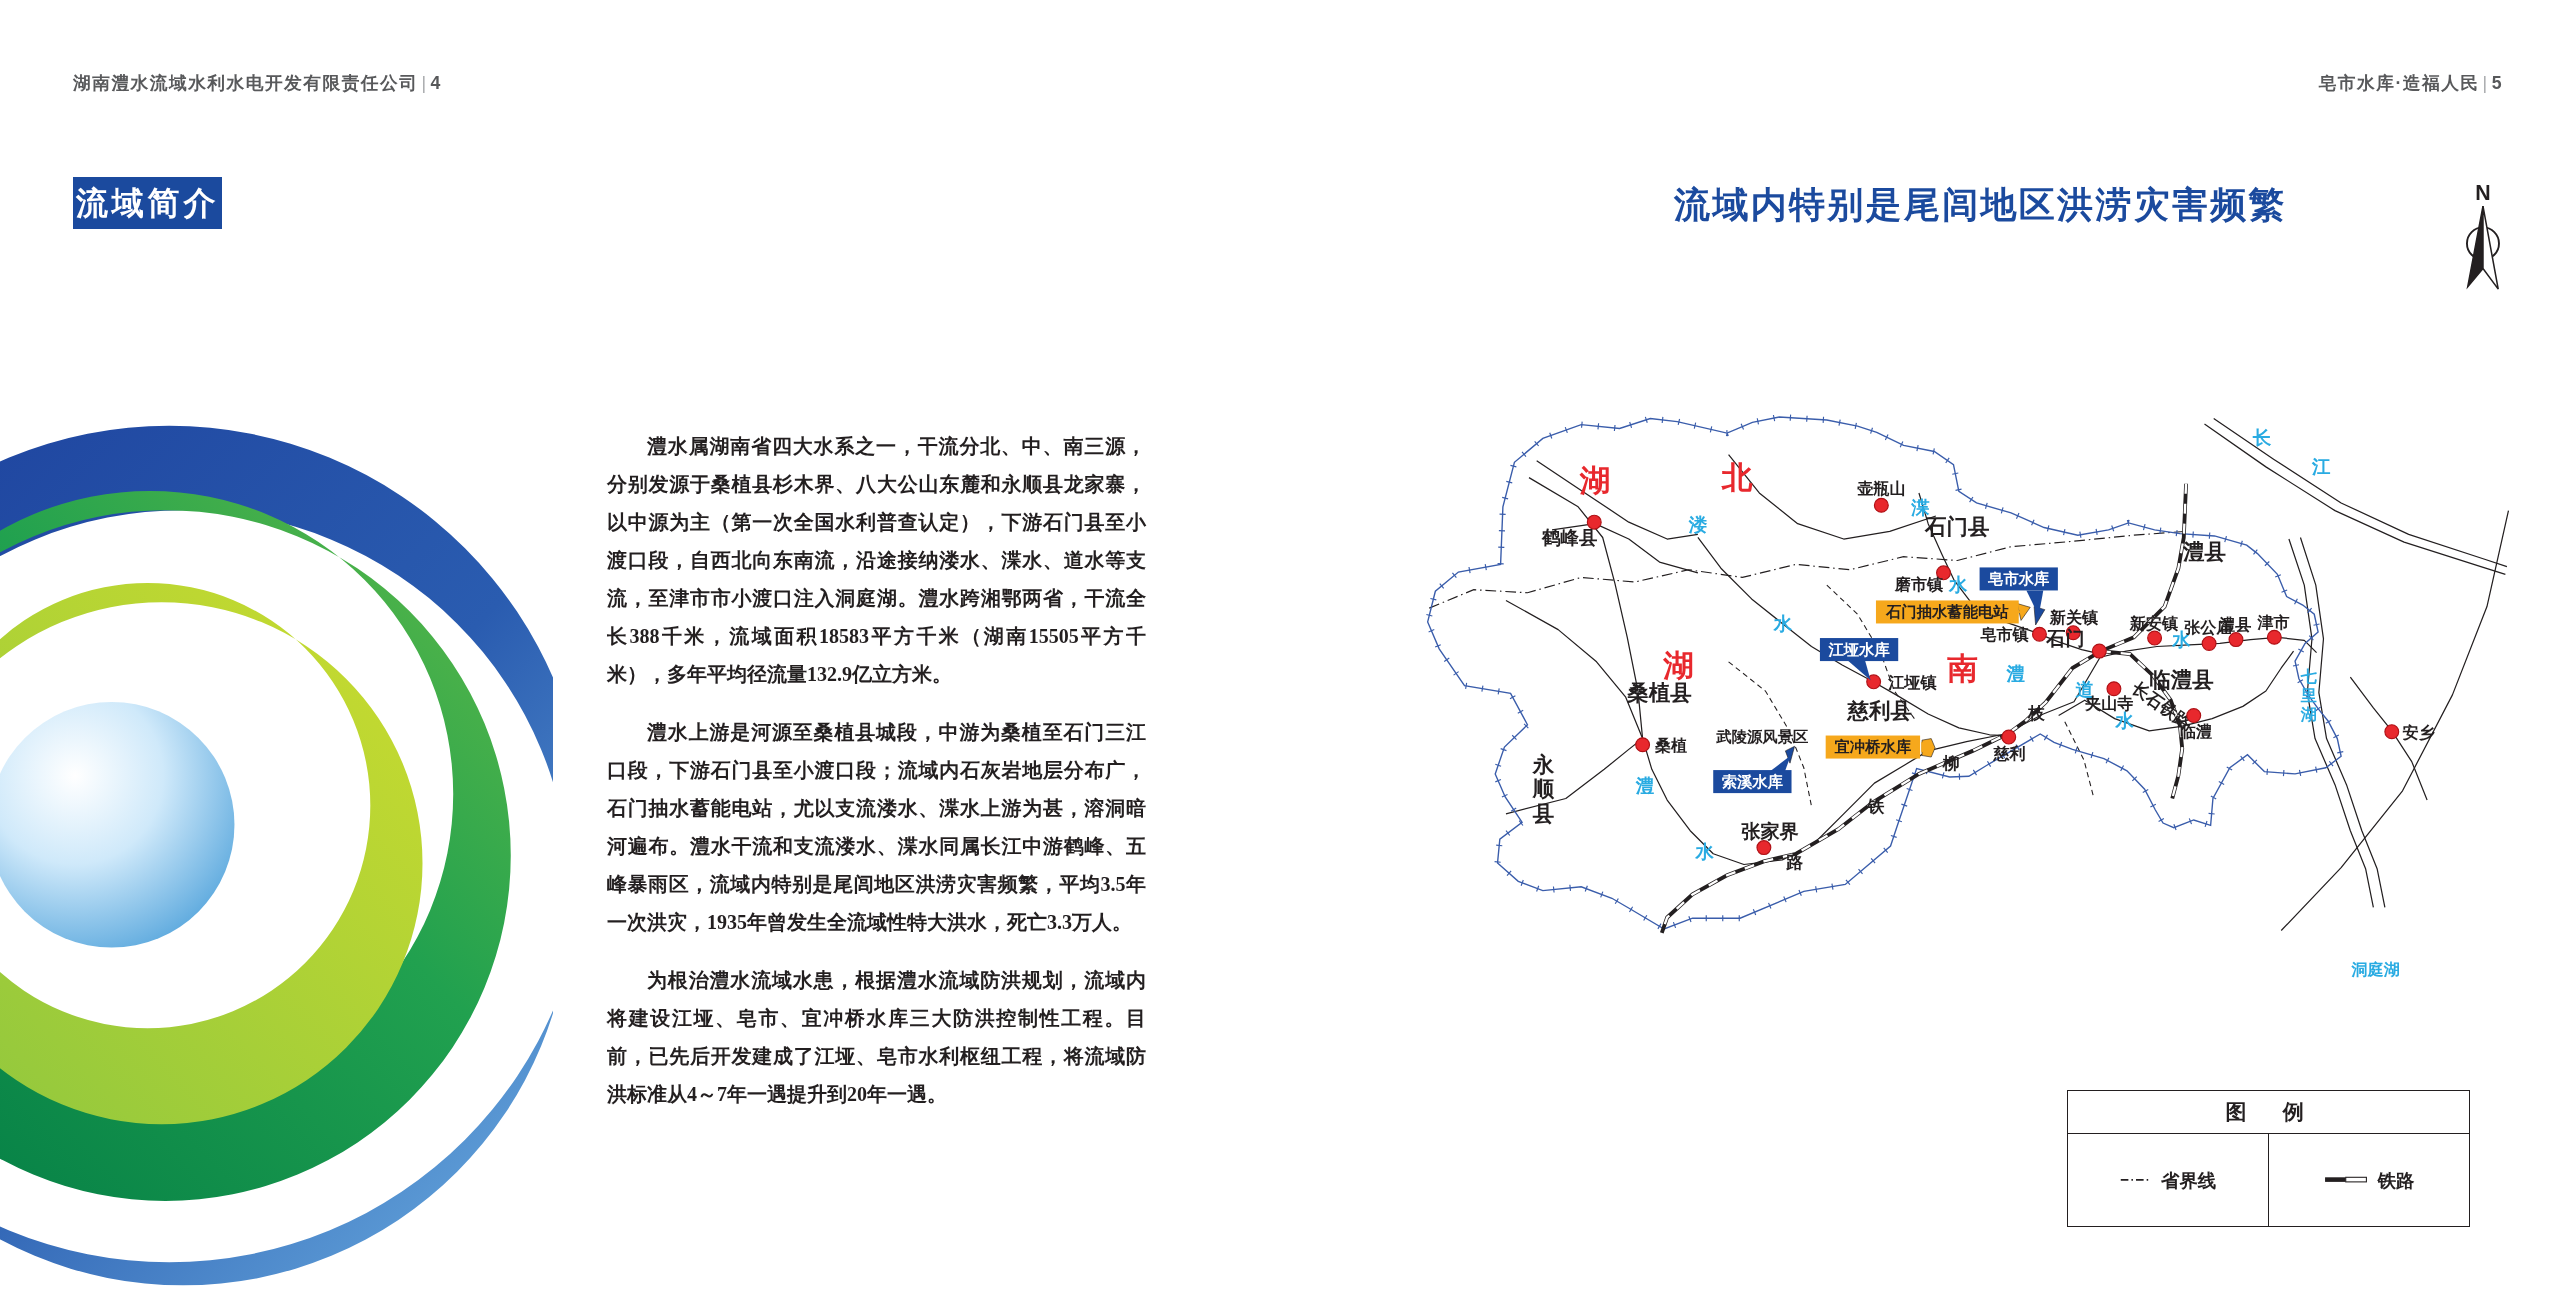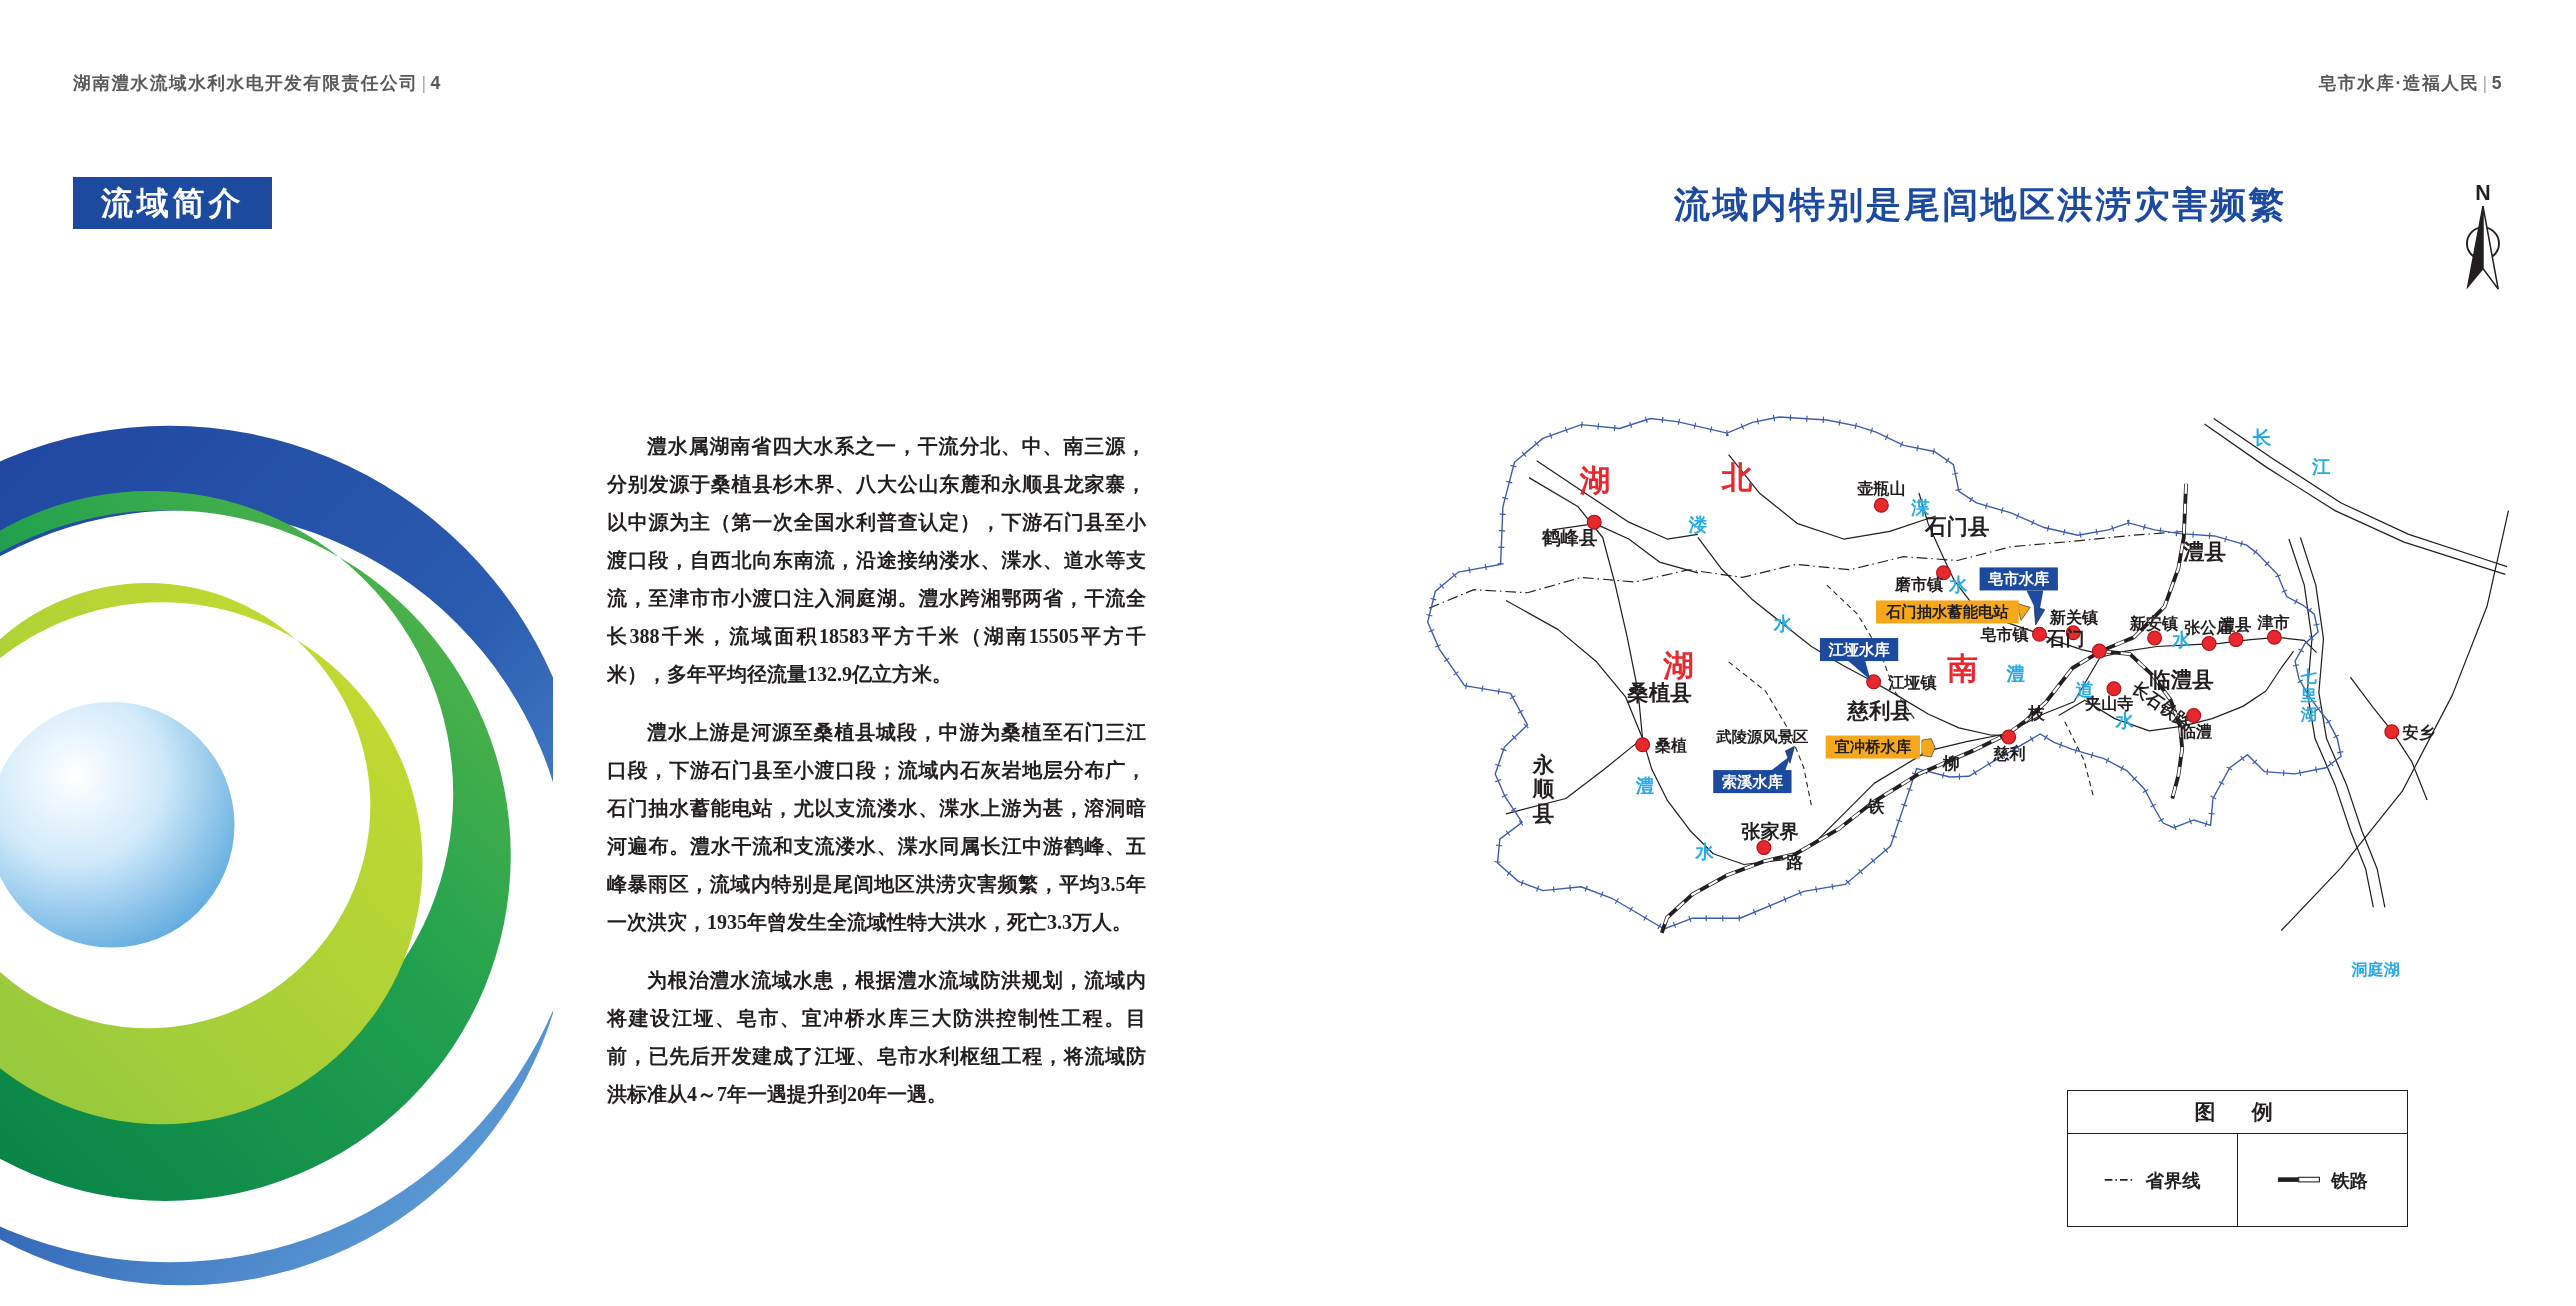--- a/index.html
+++ b/index.html
@@ -4,42 +4,42 @@
 <style>
   html,body{margin:0;padding:0;}
   body{width:2576px;height:1306px;position:relative;background:#ffffff;overflow:hidden;
        font-family:"Liberation Sans",sans-serif;}
   .hdr{position:absolute;top:71px;display:flex;align-items:center;gap:3px;
        font-weight:bold;font-size:17.7px;color:#58595b;letter-spacing:1.5px;}
   .hdr .divider{color:#a7a9ac;font-weight:normal;}
   .hdr-left{left:73px;}
   .hdr-right{right:73px;}
   .section-title{position:absolute;left:73px;top:177px;background:#1b4a9e;color:#fff;
-       font-weight:bold;font-size:32px;letter-spacing:3.8px;padding:10px 28px;line-height:1;}
+       font-weight:bold;font-size:32px;letter-spacing:3.8px;padding:10px 3px;line-height:1;}
   .body-text{position:absolute;left:607px;top:427px;width:539px;
        font-family:"Liberation Serif",serif;font-weight:700;font-size:20px;line-height:38px;
        color:#231f20;text-align:justify;}
   .body-text p{margin:0;text-indent:2em;}
   .body-text p + p{margin-top:20px;}
   .map-title{position:absolute;left:1658px;top:181px;width:645px;text-align:center;
        font-weight:bold;font-size:36px;letter-spacing:2.3px;color:#1b4a9e;}
   #map-svg{position:absolute;left:1420px;top:353px;}
   #compass{position:absolute;left:2454px;top:178px;}
   
   text{font-family:"Liberation Sans",sans-serif;}
   .lbl-prov{fill:#e8282d;font-size:40px;font-weight:bold;}
   .lbl-county{fill:#231f20;font-size:28px;font-weight:bold;}
   .lbl-town{fill:#231f20;font-weight:bold;}
   .lbl-river{fill:#29abe2;font-size:24px;font-weight:bold;}
   .lbl-lake{fill:#29abe2;font-size:21px;font-weight:bold;}
   .lbl-rail{fill:#231f20;font-size:22px;font-weight:bold;}
   .lbl-scenic{fill:#231f20;font-size:20px;font-weight:bold;}
   .box-label{font-size:20px;font-weight:bold;}
   
-  .legend{position:absolute;left:2067px;top:1090px;width:341px;height:137px;
+  .legend{position:absolute;left:2067px;top:1090px;width:403px;height:137px;
        border:1.9px solid #231f20;box-sizing:border-box;display:flex;flex-direction:column;}
   .legend-title{height:42px;border-bottom:1.2px solid #231f20;display:flex;align-items:center;
        justify-content:center;font-weight:bold;font-size:21px;color:#231f20;letter-spacing:7.7px;}
   .legend-row{flex:1;display:flex;}
   .legend-row + .legend-row{border-top:1.2px solid #231f20;}
   .legend-cell{flex:1;display:flex;align-items:center;justify-content:center;gap:9.2px;}
   .legend-cell + .legend-cell{border-left:1.2px solid #231f20;}
   .legend-cell .lab{font-weight:bold;font-size:18.4px;color:#231f20;}
 </style>
 </head>

